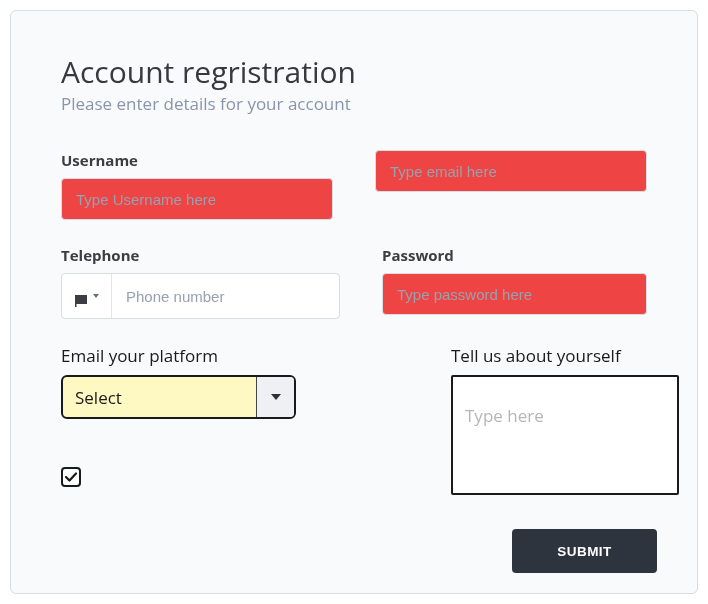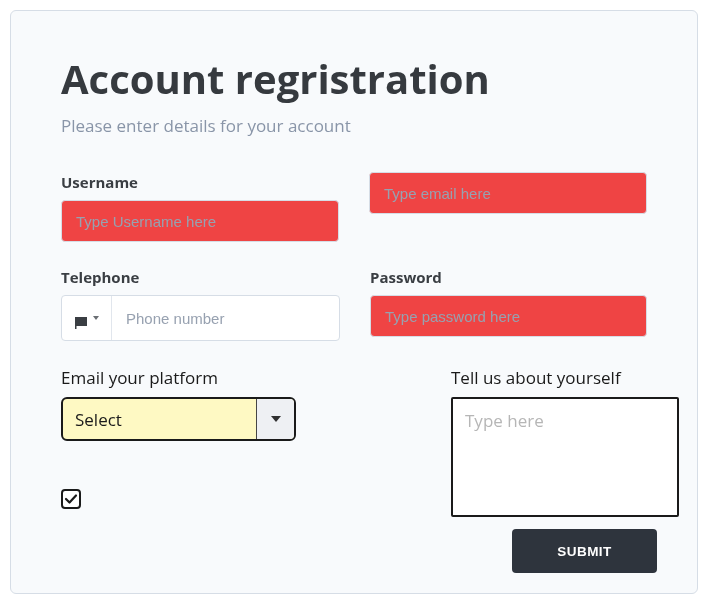--- a/index.html
+++ b/index.html
@@ -13,33 +13,33 @@
     .card {
       width: 688px;
       height: 584px;
       border: 1px solid #d6dde6;
       border-radius: 6px;
       background: #f8fafc;
       padding: 40px 50px 20px 50px;
       position: relative;
     }
     h1 {
-      font-size: 40px;
-      font-weight: 700;
+      font-size: 30px;
+      font-weight: 400;
       color: #363a3f;
-      margin-bottom: 8px;
+      margin-bottom: 0;
     }
     .subtitle {
       font-size: 17px;
       color: #8995a8;
       margin-bottom: 35px;
     }
     .row {
       display: flex;
-      gap: 30px;
+      gap: 42px;
       margin-bottom: 25px;
     }
     .field { flex: 1; }
     .label {
       font-size: 15px;
       font-weight: 700;
       color: #3a3e43;
       margin-bottom: 8px;
       display: block;
     }
@@ -158,21 +158,21 @@
     }
     .check-svg { width: 14px; height: 14px; }
     .checkbox-label { font-size: 16.5px; color: #1a1a1a; cursor: pointer; }
 
     textarea {
       width: 228px;
       height: 120px;
       border: 2px solid #1a1a1a;
       border-radius: 2px;
       background: #fff;
-      padding: 10px 12px;
+      padding: 27px 12px;
       font-size: 17px;
       font-family: inherit;
       resize: none;
       outline: none;
     }
     textarea::placeholder { color: #b6b6b6; }
 
     .submit-btn {
       position: absolute;
       right: 40px;

